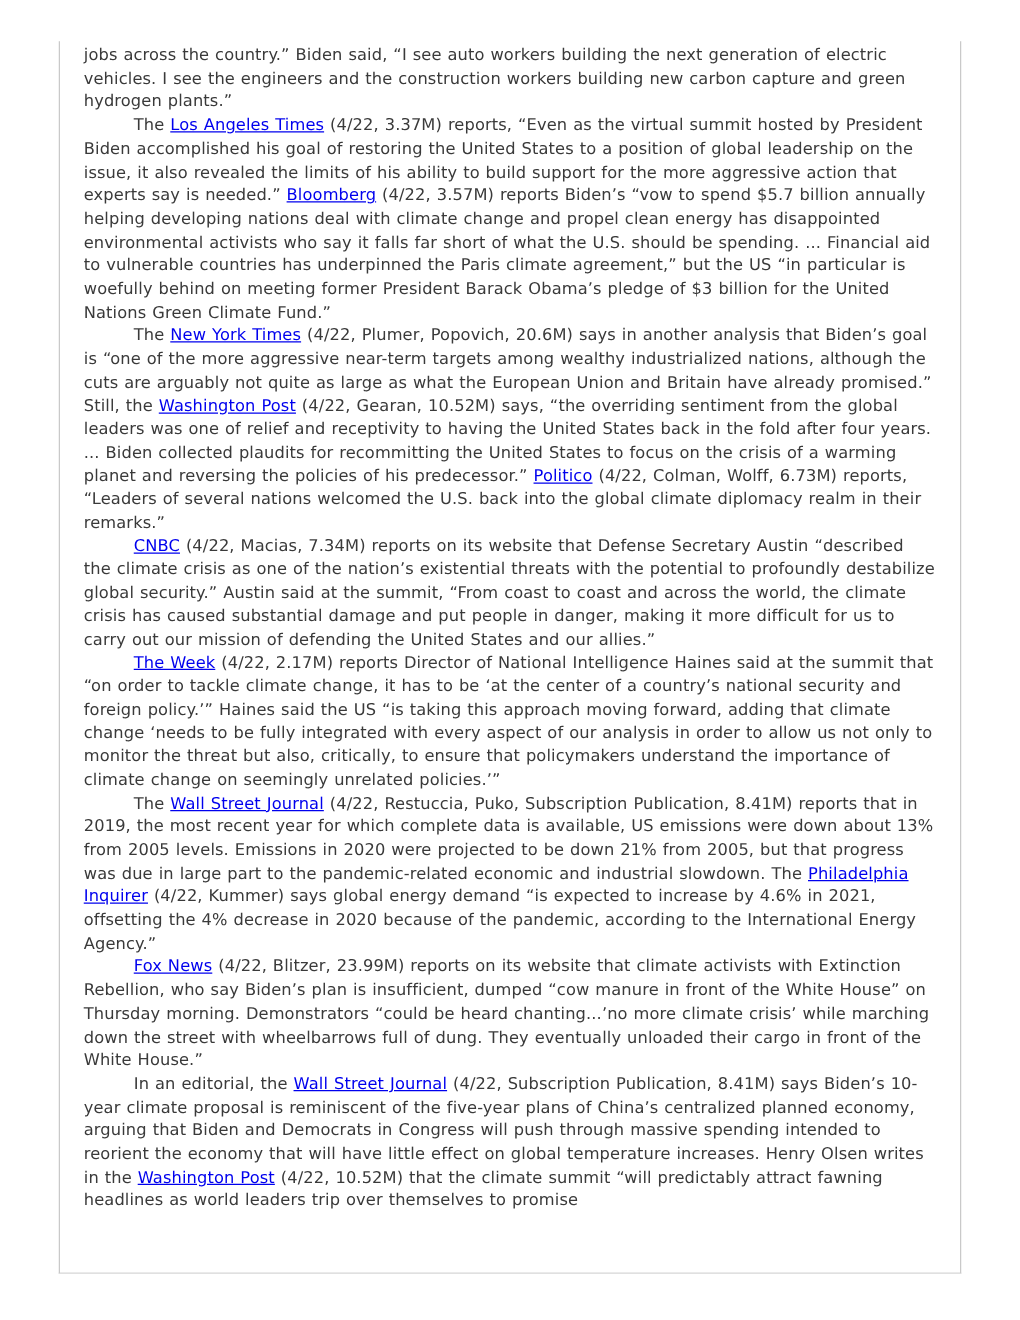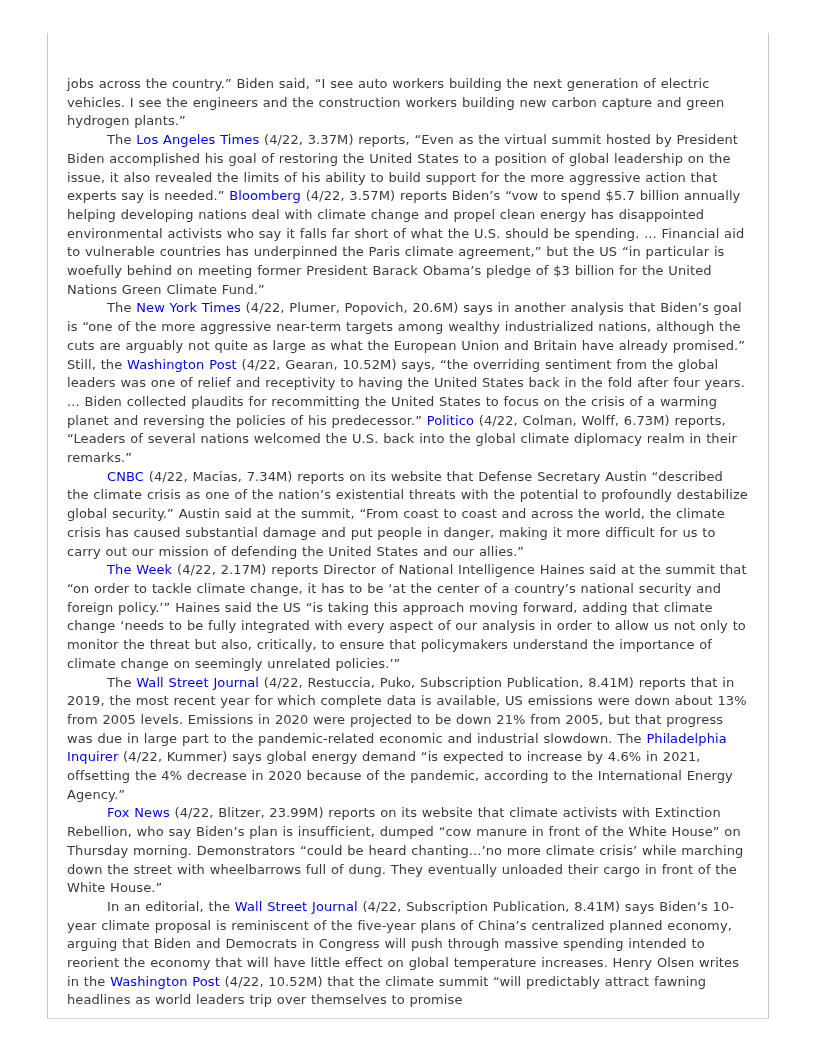--- a/index.html
+++ b/index.html
@@ -38,28 +38,29 @@
   p.para {
     margin: 0;
     padding: 0;
     text-indent: 0;
   }
   p.para.indent {
     text-indent: 40px;
   }
   .doc-body a {
     color: #0000ee;
+    text-decoration: underline;
     cursor: pointer;
   }
 </style>
 </head>
 <body>
 
 <div class="page">
-  <div class="doc-body" style="color: rgb(58, 58, 58); margin-top: 39px;">
+  <div class="doc-body" style="color: rgb(58, 58, 58);">
       <p class="para"><span>jobs across the country.” Biden said, “I see auto workers building the next generation of electric vehicles. I see the engineers and the construction workers building new carbon capture and green hydrogen plants.”</span></p>
       <p class="para indent"><span>The </span><a style="color: rgb(0, 0, 238);">Los Angeles Times</a><span> (4/22, 3.37M) reports, “Even as the virtual summit hosted by President Biden accomplished his goal of restoring the United States to a position of global leadership on the issue, it also revealed the limits of his ability to build support for the more aggressive action that experts say is needed.” </span><a style="color: rgb(0, 0, 238);">Bloomberg</a><span> (4/22, 3.57M) reports Biden’s “vow to spend $5.7 billion annually helping developing nations deal with climate change and propel clean energy has disappointed environmental activists who say it falls far short of what the U.S. should be spending. ... Financial aid to vulnerable countries has underpinned the Paris climate agreement,” but the US “in particular is woefully behind on meeting former President Barack Obama’s pledge of $3 billion for the United Nations Green Climate Fund.”</span></p>
       <p class="para indent"><span>The </span><a style="color: rgb(0, 0, 238);">New York Times</a><span> (4/22, Plumer, Popovich, 20.6M) says in another analysis that Biden’s goal is “one of the more aggressive near-term targets among wealthy industrialized nations, although the cuts are arguably not quite as large as what the European Union and Britain have already promised.” Still, the </span><a style="color: rgb(0, 0, 238);">Washington Post</a><span> (4/22, Gearan, 10.52M) says, “the overriding sentiment from the global leaders was one of relief and receptivity to having the United States back in the fold after four years. ... Biden collected plaudits for recommitting the United States to focus on the crisis of a warming planet and reversing the policies of his predecessor.” </span><a style="color: rgb(0, 0, 238);">Politico</a><span> (4/22, Colman, Wolff, 6.73M) reports, “Leaders of several nations welcomed the U.S. back into the global climate diplomacy realm in their remarks.”</span></p>
       <p class="para indent"><a style="color: rgb(0, 0, 238);">CNBC</a><span> (4/22, Macias, 7.34M) reports on its website that Defense Secretary Austin “described the climate crisis as one of the nation’s existential threats with the potential to profoundly destabilize global security.” Austin said at the summit, “From coast to coast and across the world, the climate crisis has caused substantial damage and put people in danger, making it more difficult for us to carry out our mission of defending the United States and our allies.”</span></p>
       <p class="para indent"><a style="color: rgb(0, 0, 238);">The Week</a><span> (4/22, 2.17M) reports Director of National Intelligence Haines said at the summit that “on order to tackle climate change, it has to be ‘at the center of a country’s national security and foreign policy.’” Haines said the US “is taking this approach moving forward, adding that climate change ‘needs to be fully integrated with every aspect of our analysis in order to allow us not only to monitor the threat but also, critically, to ensure that policymakers understand the importance of climate change on seemingly unrelated policies.’”</span></p>
       <p class="para indent"><span>The </span><a style="color: rgb(0, 0, 238);">Wall Street Journal</a><span> (4/22, Restuccia, Puko, Subscription Publication, 8.41M) reports that in 2019, the most recent year for which complete data is available, US emissions were down about 13% from 2005 levels. Emissions in 2020 were projected to be down 21% from 2005, but that progress was due in large part to the pandemic-related economic and industrial slowdown. The </span><a style="color: rgb(0, 0, 238);">Philadelphia Inquirer</a><span> (4/22, Kummer) says global energy demand “is expected to increase by 4.6% in 2021, offsetting the 4% decrease in 2020 because of the pandemic, according to the International Energy Agency.”</span></p>
       <p class="para indent"><a style="color: rgb(0, 0, 238);">Fox News</a><span> (4/22, Blitzer, 23.99M) reports on its website that climate activists with Extinction Rebellion, who say Biden’s plan is insufficient, dumped “cow manure in front of the White House” on Thursday morning. Demonstrators “could be heard chanting...’no more climate crisis’ while marching down the street with wheelbarrows full of dung. They eventually unloaded their cargo in front of the White House.”</span></p>
       <p class="para indent"><span>In an editorial, the </span><a style="color: rgb(0, 0, 238);">Wall Street Journal</a><span> (4/22, Subscription Publication, 8.41M) says Biden’s 10-year climate proposal is reminiscent of the five-year plans of China’s centralized planned economy, arguing that Biden and Democrats in Congress will push through massive spending intended to reorient the economy that will have little effect on global temperature increases. Henry Olsen writes in the </span><a style="color: rgb(0, 0, 238);">Washington Post</a><span> (4/22, 10.52M) that the climate summit “will predictably attract fawning headlines as world leaders trip over themselves to promise</span></p>
     </div>
 </div>

